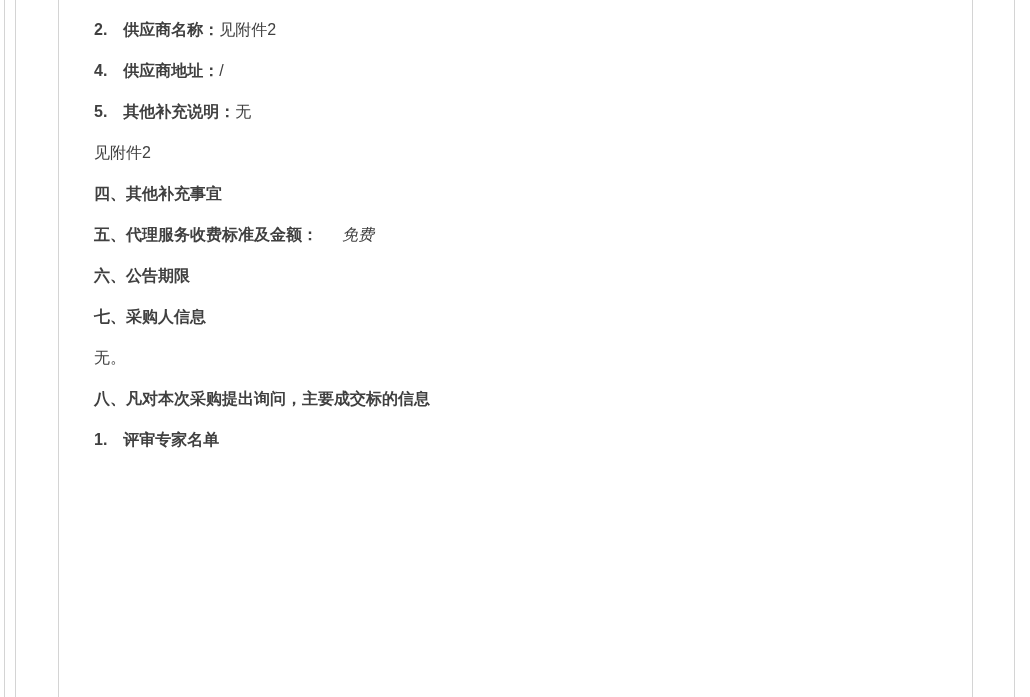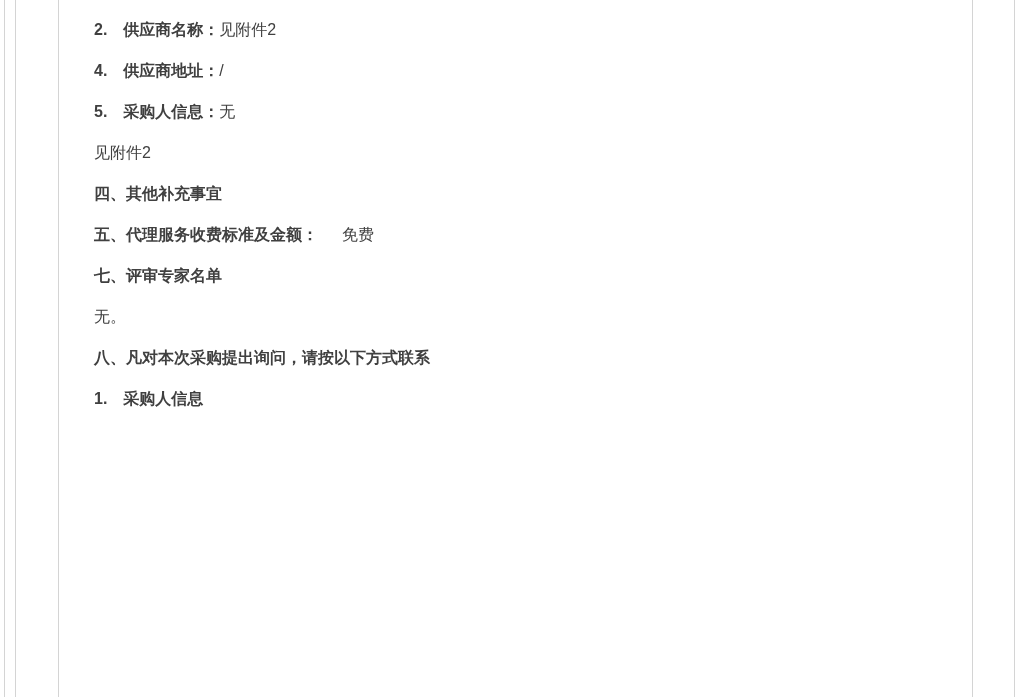--- a/index.html
+++ b/index.html
@@ -29,51 +29,52 @@
   }
   p.para {
     margin: 8px 0 9px 0;
     text-indent: 2em;
     text-align: justify;
     word-break: break-all;
   }
   p.para b { font-weight: bold; }
   b.num { margin-right: 1em; }
   p.names { margin-bottom: 0; }
-  span.gap-val { margin-left: 1.5em; }
+  span.gap-val { margin-left: 1.5em; font-style: italic; }
 </style>
 </head>
 <body>
 
 <div class="vline" style="left:4px"></div>
 <div class="vline" style="left:15px"></div>
 <div class="vline" style="left:58px"></div>
 <div class="vline" style="left:972px"></div>
 <div class="vline" style="left:1014px"></div>
 
 <div id="content">
 
   <p class="para"><b class="num">2.</b><b>供应商名称：</b><span>见附件2</span></p>
 
 
   <p class="para"><b class="num">4.</b><b>供应商地址：</b><span>/</span></p>
 
-  <p class="para"><b class="num">5.</b><b>采购人信息：</b><span>无</span></p>
+  <p class="para"><b class="num">5.</b><b>其他补充说明：</b><span>无</span></p>
 
 
   <p class="para">见附件2</p>
 
   <p class="para"><b>四、其他补充事宜</b></p>
 
 
   <p class="para"><b>五、代理服务收费标准及金额：</b><span class="gap-val">免费</span></p>
 
+  <p class="para"><b>六、公告期限</b></p>
 
 
-  <p class="para"><b>七、评审专家名单</b></p>
+  <p class="para"><b>七、采购人信息</b></p>
 
   <p class="para">无。</p>
 
-  <p class="para"><b>八、凡对本次采购提出询问，请按以下方式联系</b></p>
+  <p class="para"><b>八、凡对本次采购提出询问，主要成交标的信息</b></p>
 
-  <p class="para"><b class="num">1.</b><b>采购人信息</b></p>
+  <p class="para"><b class="num">1.</b><b>评审专家名单</b></p>
 
 </div>
 
 </body></html>

